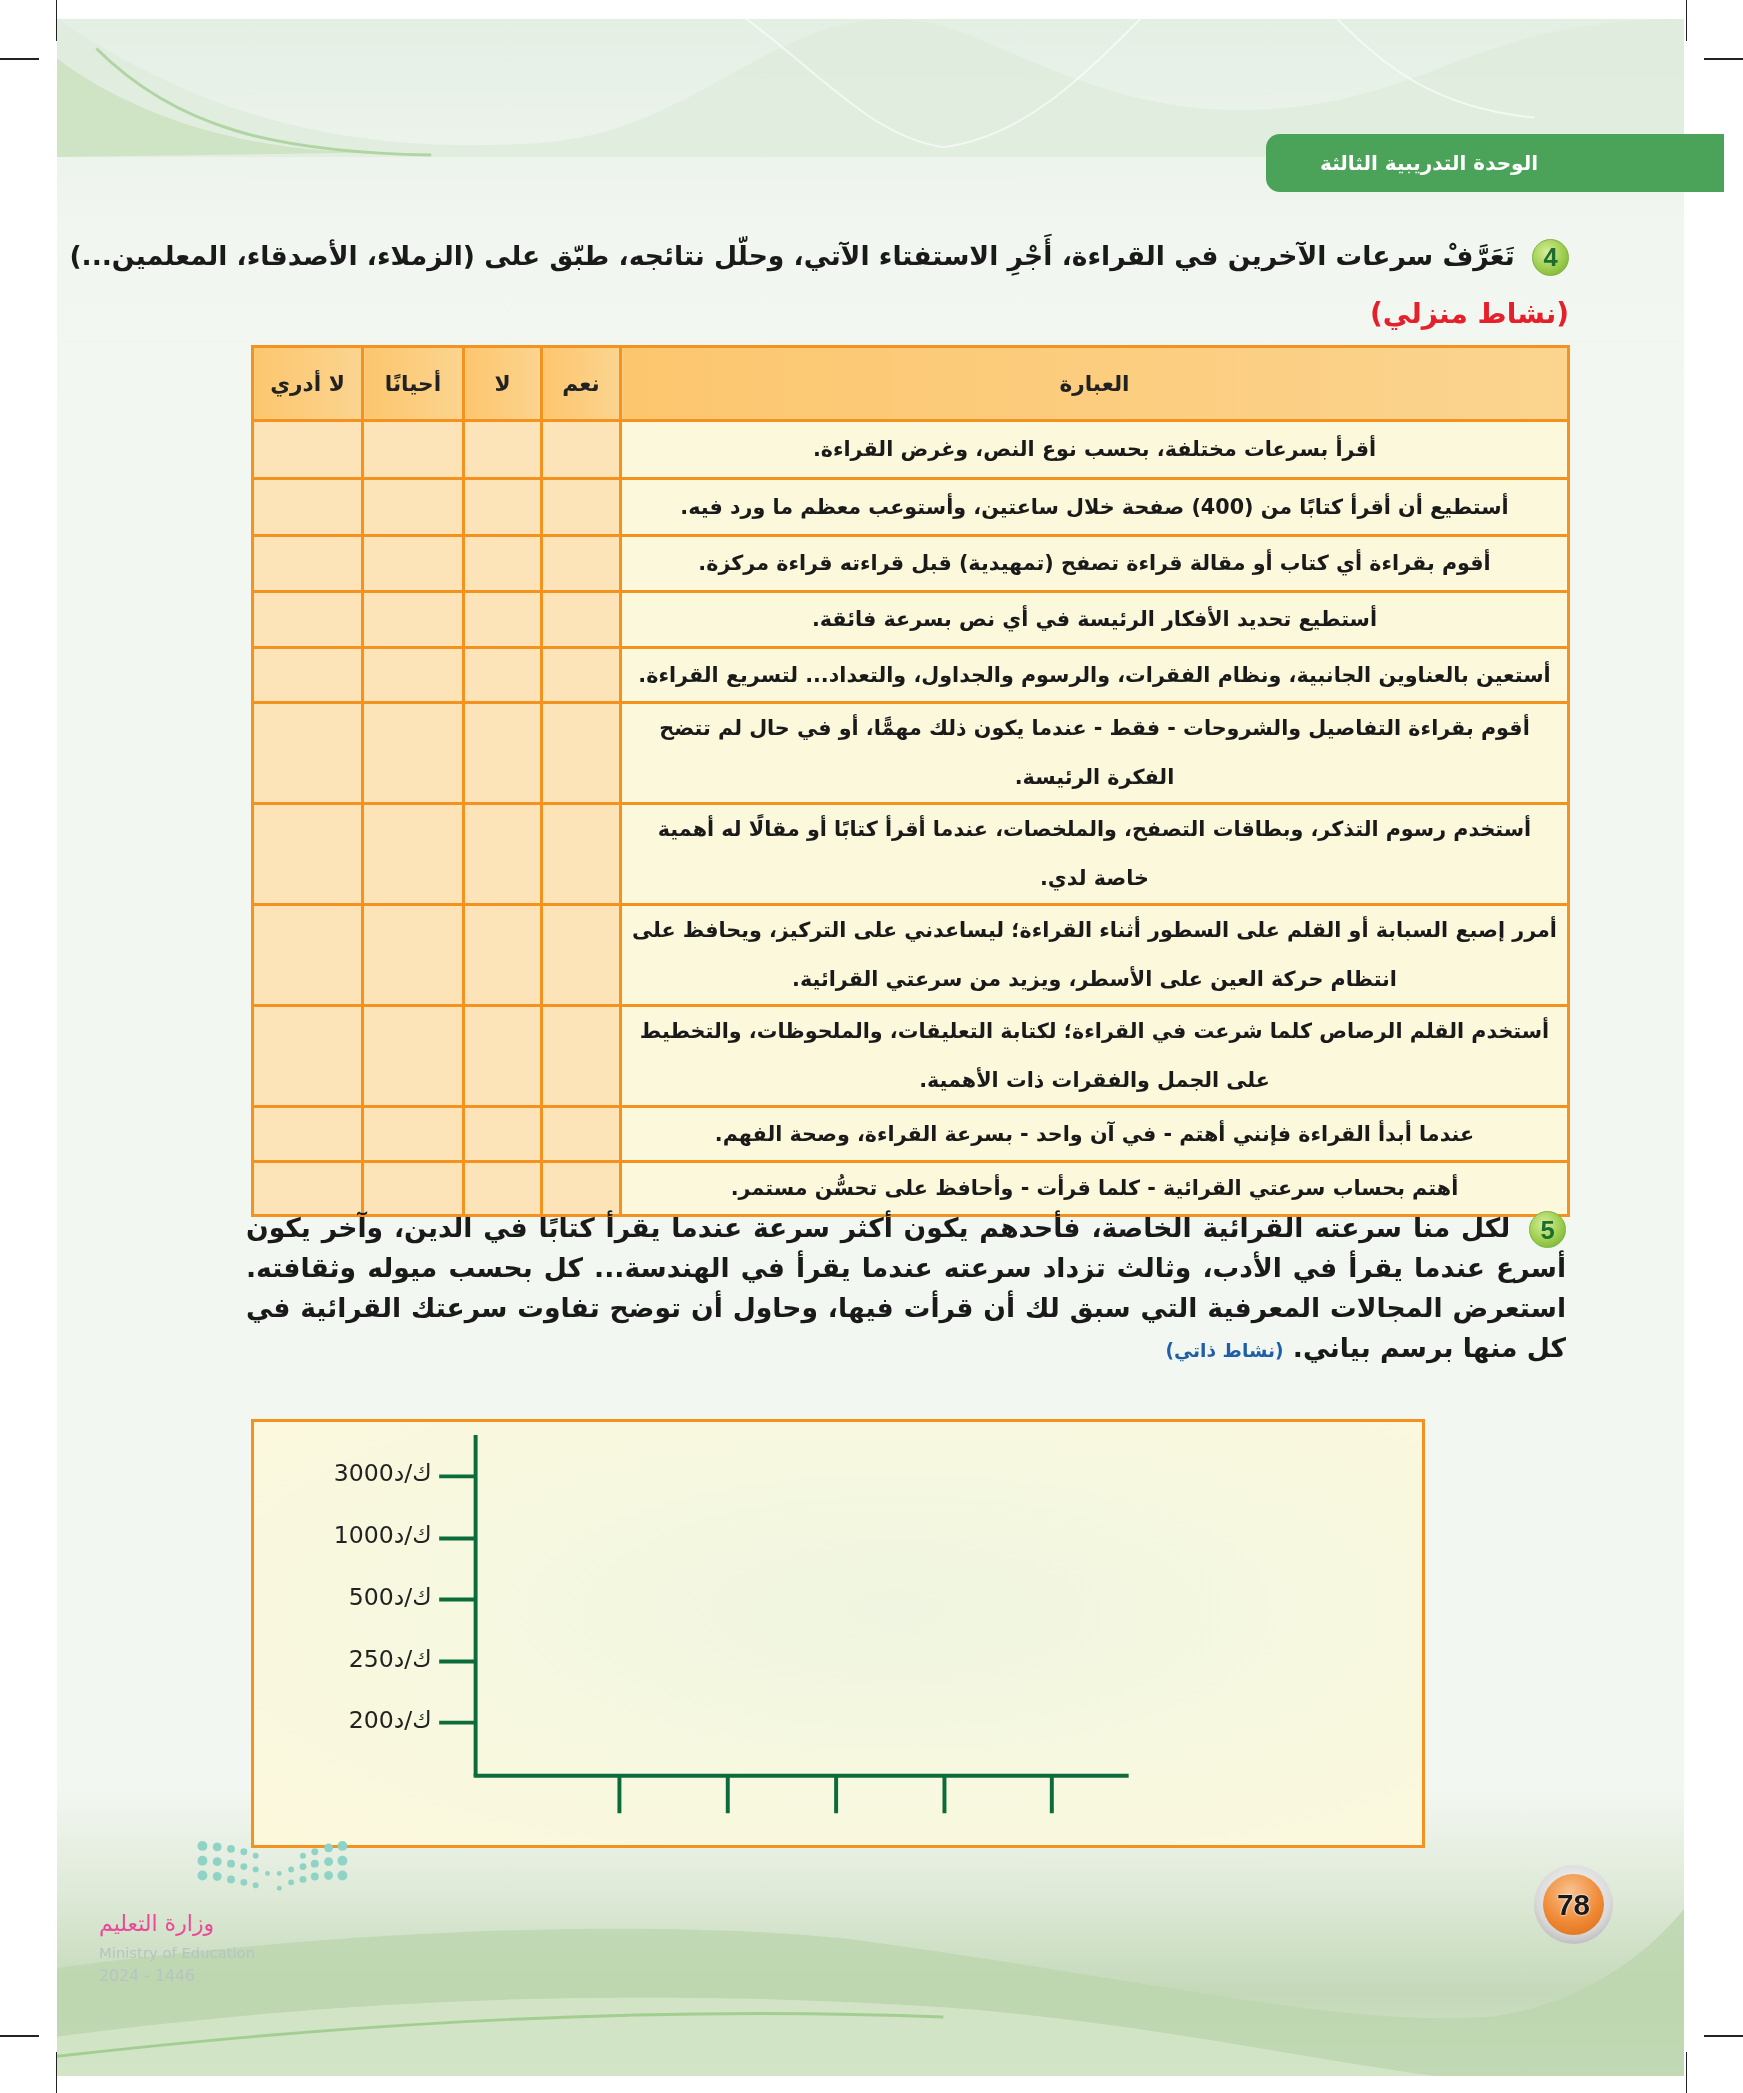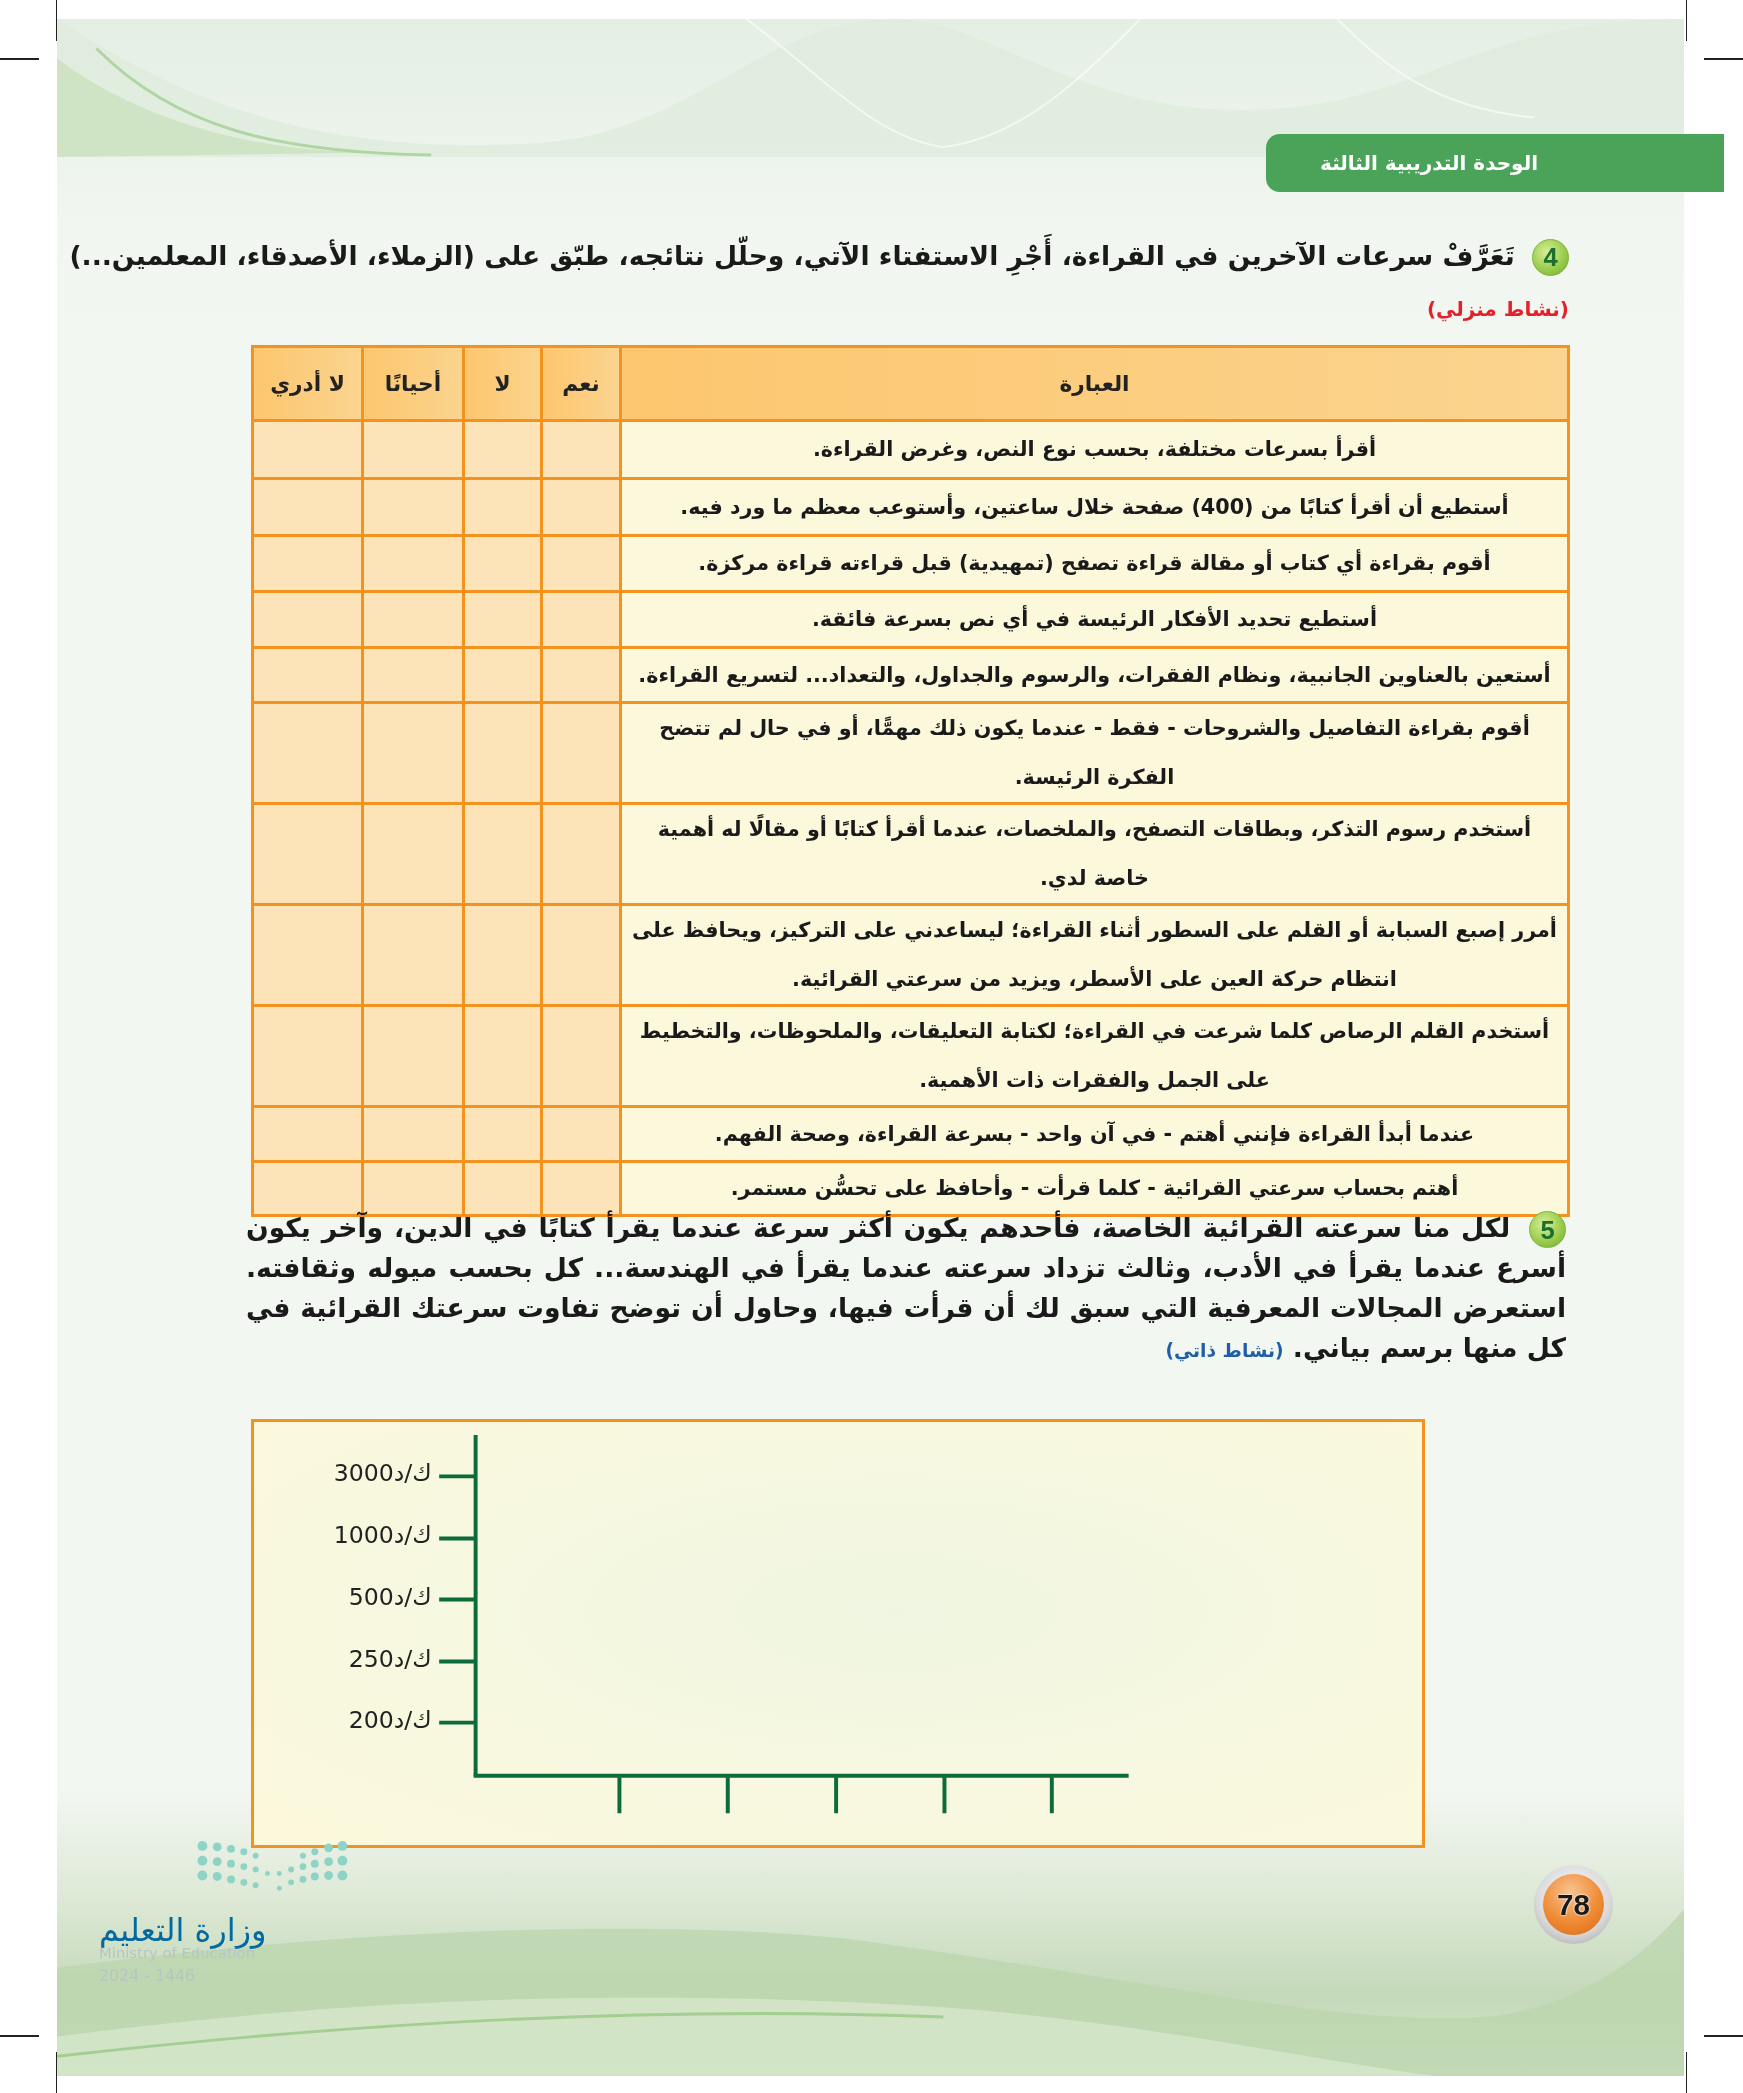--- a/index.html
+++ b/index.html
@@ -26,21 +26,21 @@
 
   .q-row { position: absolute; direction: rtl; font-weight: bold; }
   .q-num {
     display: inline-flex; align-items: center; justify-content: center;
     width: 37px; height: 37px; border-radius: 50%;
     background: radial-gradient(circle at 40% 35%, #d7ee9a 0%, #9ccd4d 55%, #6fa930 100%);
     color: #1d6e2e; font-size: 25.6px; font-weight: bold; font-family: "Liberation Sans", sans-serif;
     vertical-align: middle; margin-left: 7.9px; border: 1px solid #7fb342;
   }
   .q4 { top: 239px; right: 175px; font-size: 26.6px; }
-  .q4-note { position: absolute; top: 297px; right: 175px; direction: rtl; color: #e5202a; font-weight: bold; font-size: 20px; }
+  .q4-note { position: absolute; top: 297px; right: 175px; direction: rtl; color: #e5202a; font-weight: bold; font-size: 28px; }
 
   table.survey {
     position: absolute; left: 251px; top: 345px; width: 1316px;
     border-collapse: collapse; direction: rtl; table-layout: fixed;
   }
   table.survey td, table.survey th { border: 3.9px solid #f3921f; }
   table.survey th {
     height: 74px; background: linear-gradient(90deg, #fcc66e, #fbd48f);
     font-size: 21.7px; font-weight: bold; color: #222;
   }
@@ -66,21 +66,21 @@
     border: 3.9px solid #f3921f;
     background: radial-gradient(ellipse at 55% 45%, #eff5e0 0%, #f6f8e0 45%, #fcf8dc 100%);
   }
   .chart-svg { position: absolute; left: 0; top: 0; }
   .y-label {
     position: absolute; font-family: "DejaVu Sans", sans-serif; font-size: 23.6px; color: #222;
     direction: ltr; text-align: right; width: 148px;
   }
 
   .moe-logo { position: absolute; left: 94px; top: 1834px; width: 276px; }
-  .moe-ar { position: absolute; left: 99px; top: 1911px; font-size: 32px; color: #0369a1; direction: rtl; }
+  .moe-ar { position: absolute; left: 99px; top: 1911px; font-size: 22px; color: #ec4899; direction: rtl; }
   .moe-en { position: absolute; left: 99px; top: 1944px; font-size: 14.8px; color: #b7c4c4; font-family: "DejaVu Sans", sans-serif; }
   .moe-year { position: absolute; left: 99px; top: 1966px; font-size: 15.8px; color: #b7c4c4; font-family: "DejaVu Sans", sans-serif; }
 
   .page-num {
     position: absolute; left: 1534px; top: 1865px; width: 79px; height: 79px; border-radius: 50%;
     background: radial-gradient(circle at 50% 40%, #ffffff 0%, #d9d9d9 60%, #9c9c9c 100%);
     display: flex; align-items: center; justify-content: center;
   }
   .page-num .inner {
     width: 61px; height: 61px; border-radius: 50%;

